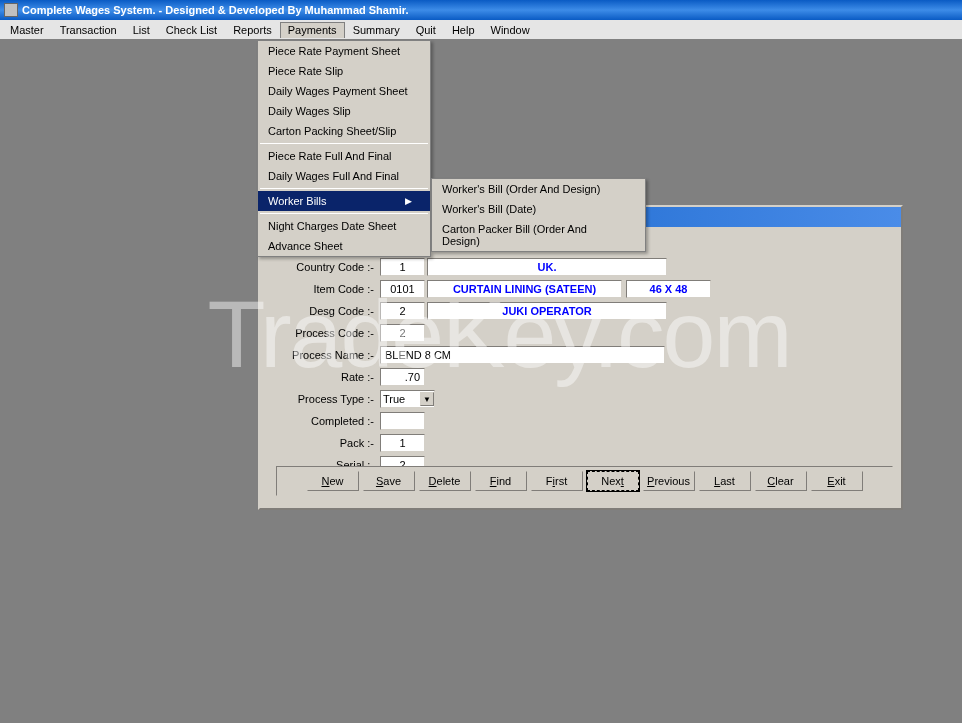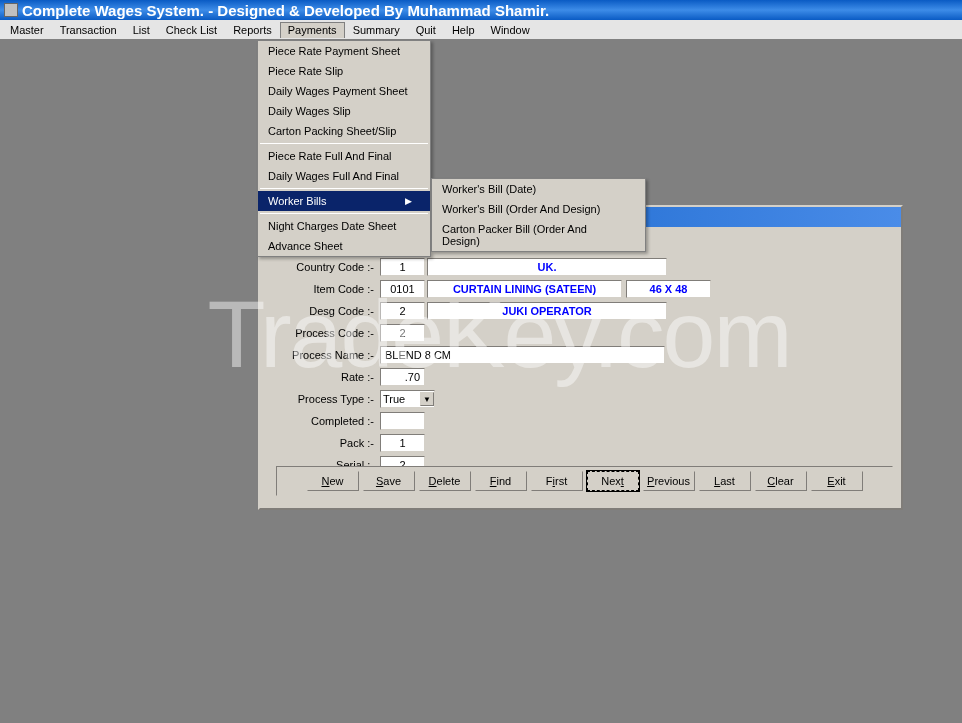--- a/index.html
+++ b/index.html
@@ -1,20 +1,20 @@
 <!DOCTYPE html>
 <html><head>
 <meta charset="utf-8">
 <style>
 * { box-sizing: border-box; margin: 0; padding: 0; font-family: Tahoma, Arial, sans-serif; font-size: 11px; }
 body { background: #808080; width: 962px; height: 723px; overflow: hidden; position: relative; }
 
 .titlebar { background: linear-gradient(to bottom, #0a5bc4, #3d8ce8, #0a5bc4); height: 20px; display: flex; align-items: center; padding: 0 4px; }
 .titlebar-icon { width: 14px; height: 14px; background: #c0c0c0; margin-right: 4px; border: 1px solid #666; }
-.titlebar-text { color: #fff; font-weight: bold; font-size: 15px; }
+.titlebar-text { color: #fff; font-weight: bold; font-size: 11px; }
 
 .menubar { background: #e5e5e5; height: 20px; display: flex; align-items: center; padding: 0 2px; border-bottom: 1px solid #808080; }
 .menubar-item { padding: 2px 8px; cursor: pointer; }
 .menubar-item.active { background: #d4d0c8; border: 1px solid #808080; border-bottom: none; padding: 1px 7px 2px 7px; }
 
 .workspace { position: absolute; top: 40px; left: 0; width: 962px; height: 683px; background: #808080; }
 
 .dropdown-menu { position: absolute; background: #d4d0c8; border: 1px solid #808080; box-shadow: 2px 2px 3px rgba(0,0,0,0.3); z-index: 100; }
 .dropdown-menu.payments { top: 40px; left: 257px; width: 174px; }
 .menu-item { padding: 4px 18px 4px 10px; cursor: pointer; display: flex; align-items: center; justify-content: space-between; }
@@ -173,18 +173,18 @@
   <div class="menu-item highlighted">
     <span>Worker Bills</span>
     <span class="submenu-arrow">▶</span>
   </div>
   <div class="menu-separator"></div>
   <div class="menu-item">Night Charges Date Sheet</div>
   <div class="menu-item">Advance Sheet</div>
 </div>
 
 <div class="dropdown-menu submenu">
+  <div class="menu-item">Worker's Bill (Order And Design)</div>
   <div class="menu-item">Worker's Bill (Date)</div>
-  <div class="menu-item">Worker's Bill (Order And Design)</div>
   <div class="menu-item">Carton Packer Bill (Order And Design)</div>
 </div>
 
 <div class="watermark">TradeKey.com</div>
 
 </body></html>

